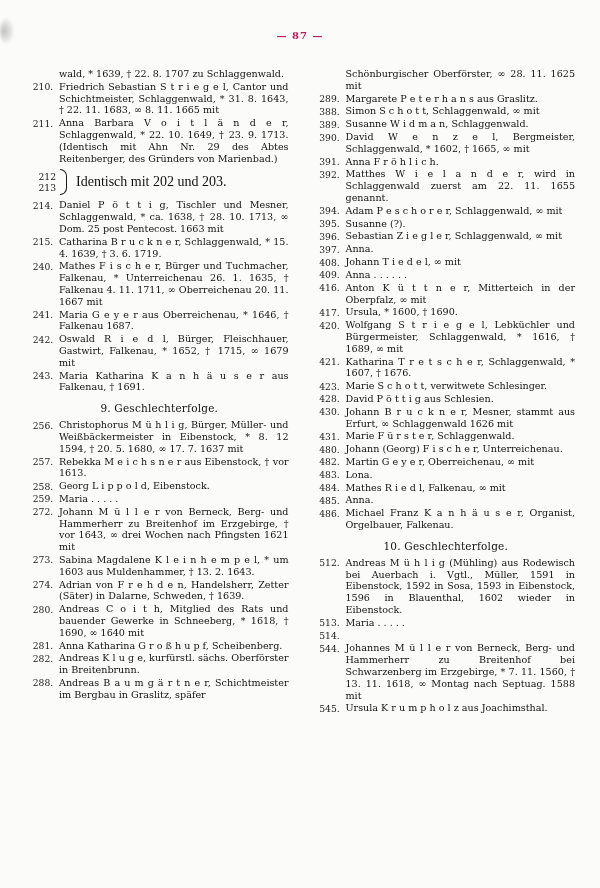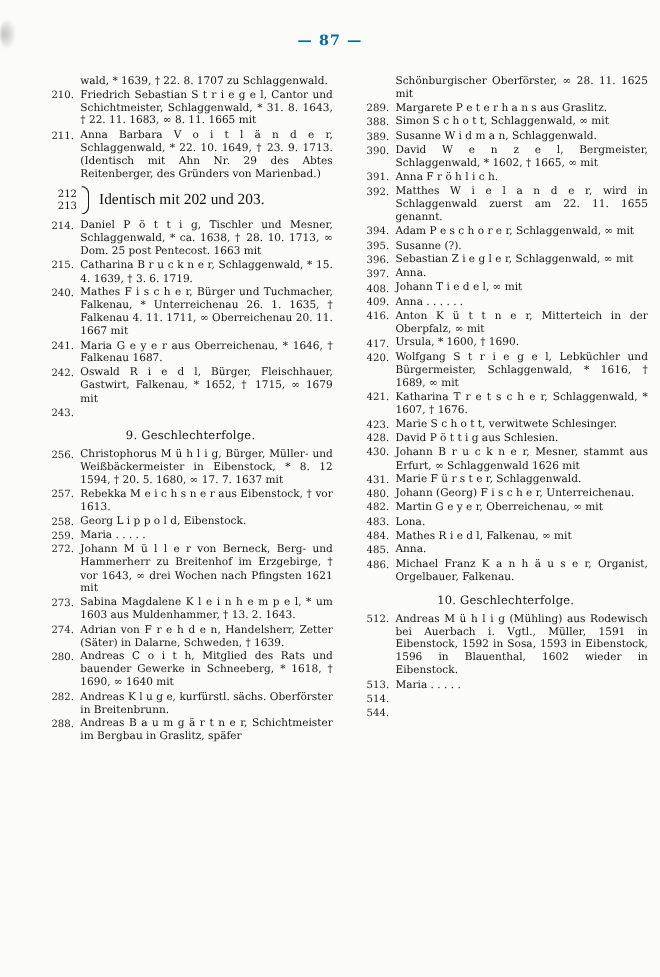--- a/index.html
+++ b/index.html
@@ -31,29 +31,29 @@
     background: radial-gradient(ellipse at 30% 50%, rgba(60,60,60,0.30), rgba(120,120,120,0.05) 70%, rgba(255,255,255,0) 100%);
     border-radius: 50%;
     filter: blur(1px);
   }
   .page-header {
     position: absolute;
     top: 30px;
     left: 0;
     width: 600px;
     text-align: center;
-    font-size: 13px;
+    font-size: 10px;
     font-weight: bold;
     letter-spacing: 1px;
-    color: #0369a1;
+    color: #be185d;
   }
   .columns {
     position: absolute;
     top: 68px;
-    left: 44px;
+    left: 30px;
     width: 545px;
     display: flex;
     gap: 28px;
   }
   .col {
     width: 262px;
   }
   .section-heading {
     text-align: center;
     font-weight: normal;
@@ -176,20 +176,21 @@
       <div class="entry">
         <div class="entry-num">241.</div>
         <div class="entry-text">Maria G e y e r aus Oberreichenau, * 1646, † Falkenau 1687.</div>
       </div>
       <div class="entry">
         <div class="entry-num">242.</div>
         <div class="entry-text">Oswald R i e d l, Bürger, Fleischhauer, Gastwirt, Falkenau, * 1652, † 1715, ∞ 1679 mit</div>
       </div>
       <div class="entry">
         <div class="entry-num">243.</div>
+        <div class="entry-text">Maria Katharina K a n h ä u s e r aus Falkenau, † 1691.</div>
       </div>
 
       <div class="section-heading">9. Geschlechterfolge.</div>
 
       <div class="entry">
         <div class="entry-num">256.</div>
         <div class="entry-text">Christophorus M ü h l i g, Bürger, Müller- und Weißbäckermeister in Eibenstock, * 8. 12 1594, † 20. 5. 1680, ∞ 17. 7. 1637 mit</div>
       </div>
       <div class="entry">
         <div class="entry-num">257.</div>
@@ -213,20 +214,24 @@
       </div>
       <div class="entry">
         <div class="entry-num">274.</div>
         <div class="entry-text">Adrian von F r e h d e n, Handelsherr, Zetter (Säter) in Dalarne, Schweden, † 1639.</div>
       </div>
       <div class="entry">
         <div class="entry-num">280.</div>
         <div class="entry-text">Andreas C o i t h, Mitglied des Rats und bauender Gewerke in Schneeberg, * 1618, † 1690, ∞ 1640 mit</div>
       </div>
       <div class="entry">
+        <div class="entry-num">281.</div>
+        <div class="entry-text">Anna Katharina G r o ß h u p f, Scheibenberg.</div>
+      </div>
+      <div class="entry">
         <div class="entry-num">282.</div>
         <div class="entry-text">Andreas K l u g e, kurfürstl. sächs. Oberförster in Breitenbrunn.</div>
       </div>
       <div class="entry">
         <div class="entry-num">288.</div>
         <div class="entry-text">Andreas B a u m g ä r t n e r, Schichtmeister im Bergbau in Graslitz, späfer</div>
       </div>
 
     </div>
 
@@ -350,18 +355,23 @@
       </div>
       <div class="entry">
         <div class="entry-num">513.</div>
         <div class="entry-text">Maria . . . . .</div>
       </div>
       <div class="entry">
         <div class="entry-num">514.</div>
       </div>
       <div class="entry">
         <div class="entry-num">544.</div>
+        <div class="entry-text">Johannes M ü l l e r von Berneck, Berg- und Hammerherr zu Breitenhof bei Schwarzenberg im Erzgebirge, * 7. 11. 1560, † 13. 11. 1618, ∞ Montag nach Septuag. 1588 mit</div>
+      </div>
+      <div class="entry">
+        <div class="entry-num">545.</div>
+        <div class="entry-text">Ursula K r u m p h o l z aus Joachimsthal.</div>
       </div>
 
     </div>
 
   </div>
 </div>
 
 </body></html>

